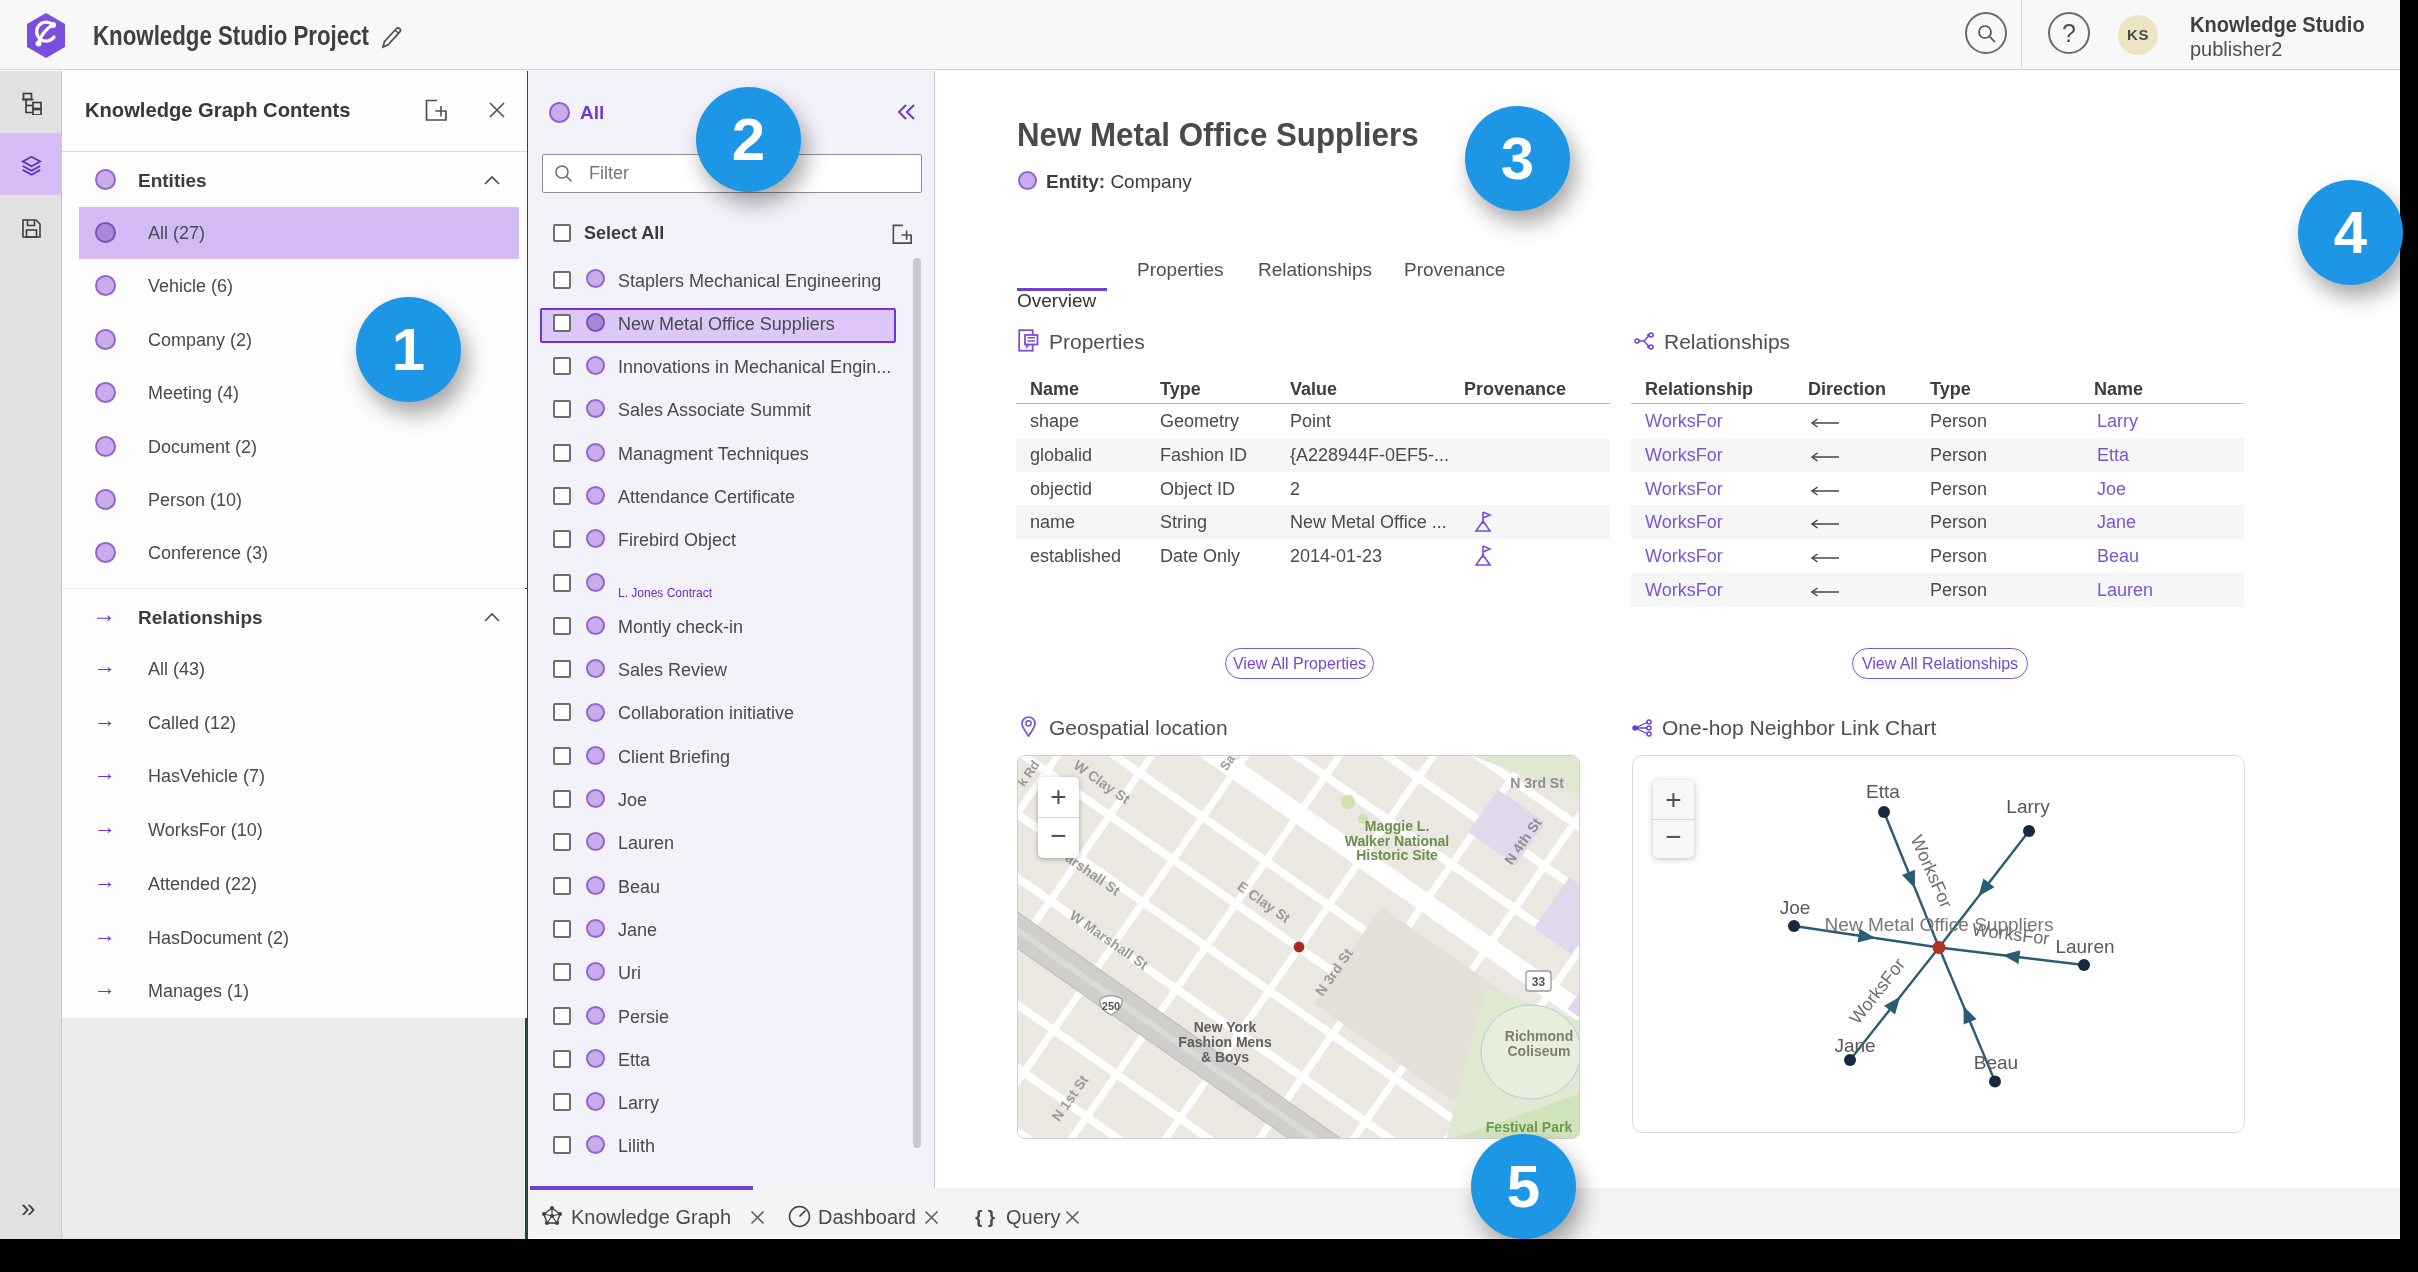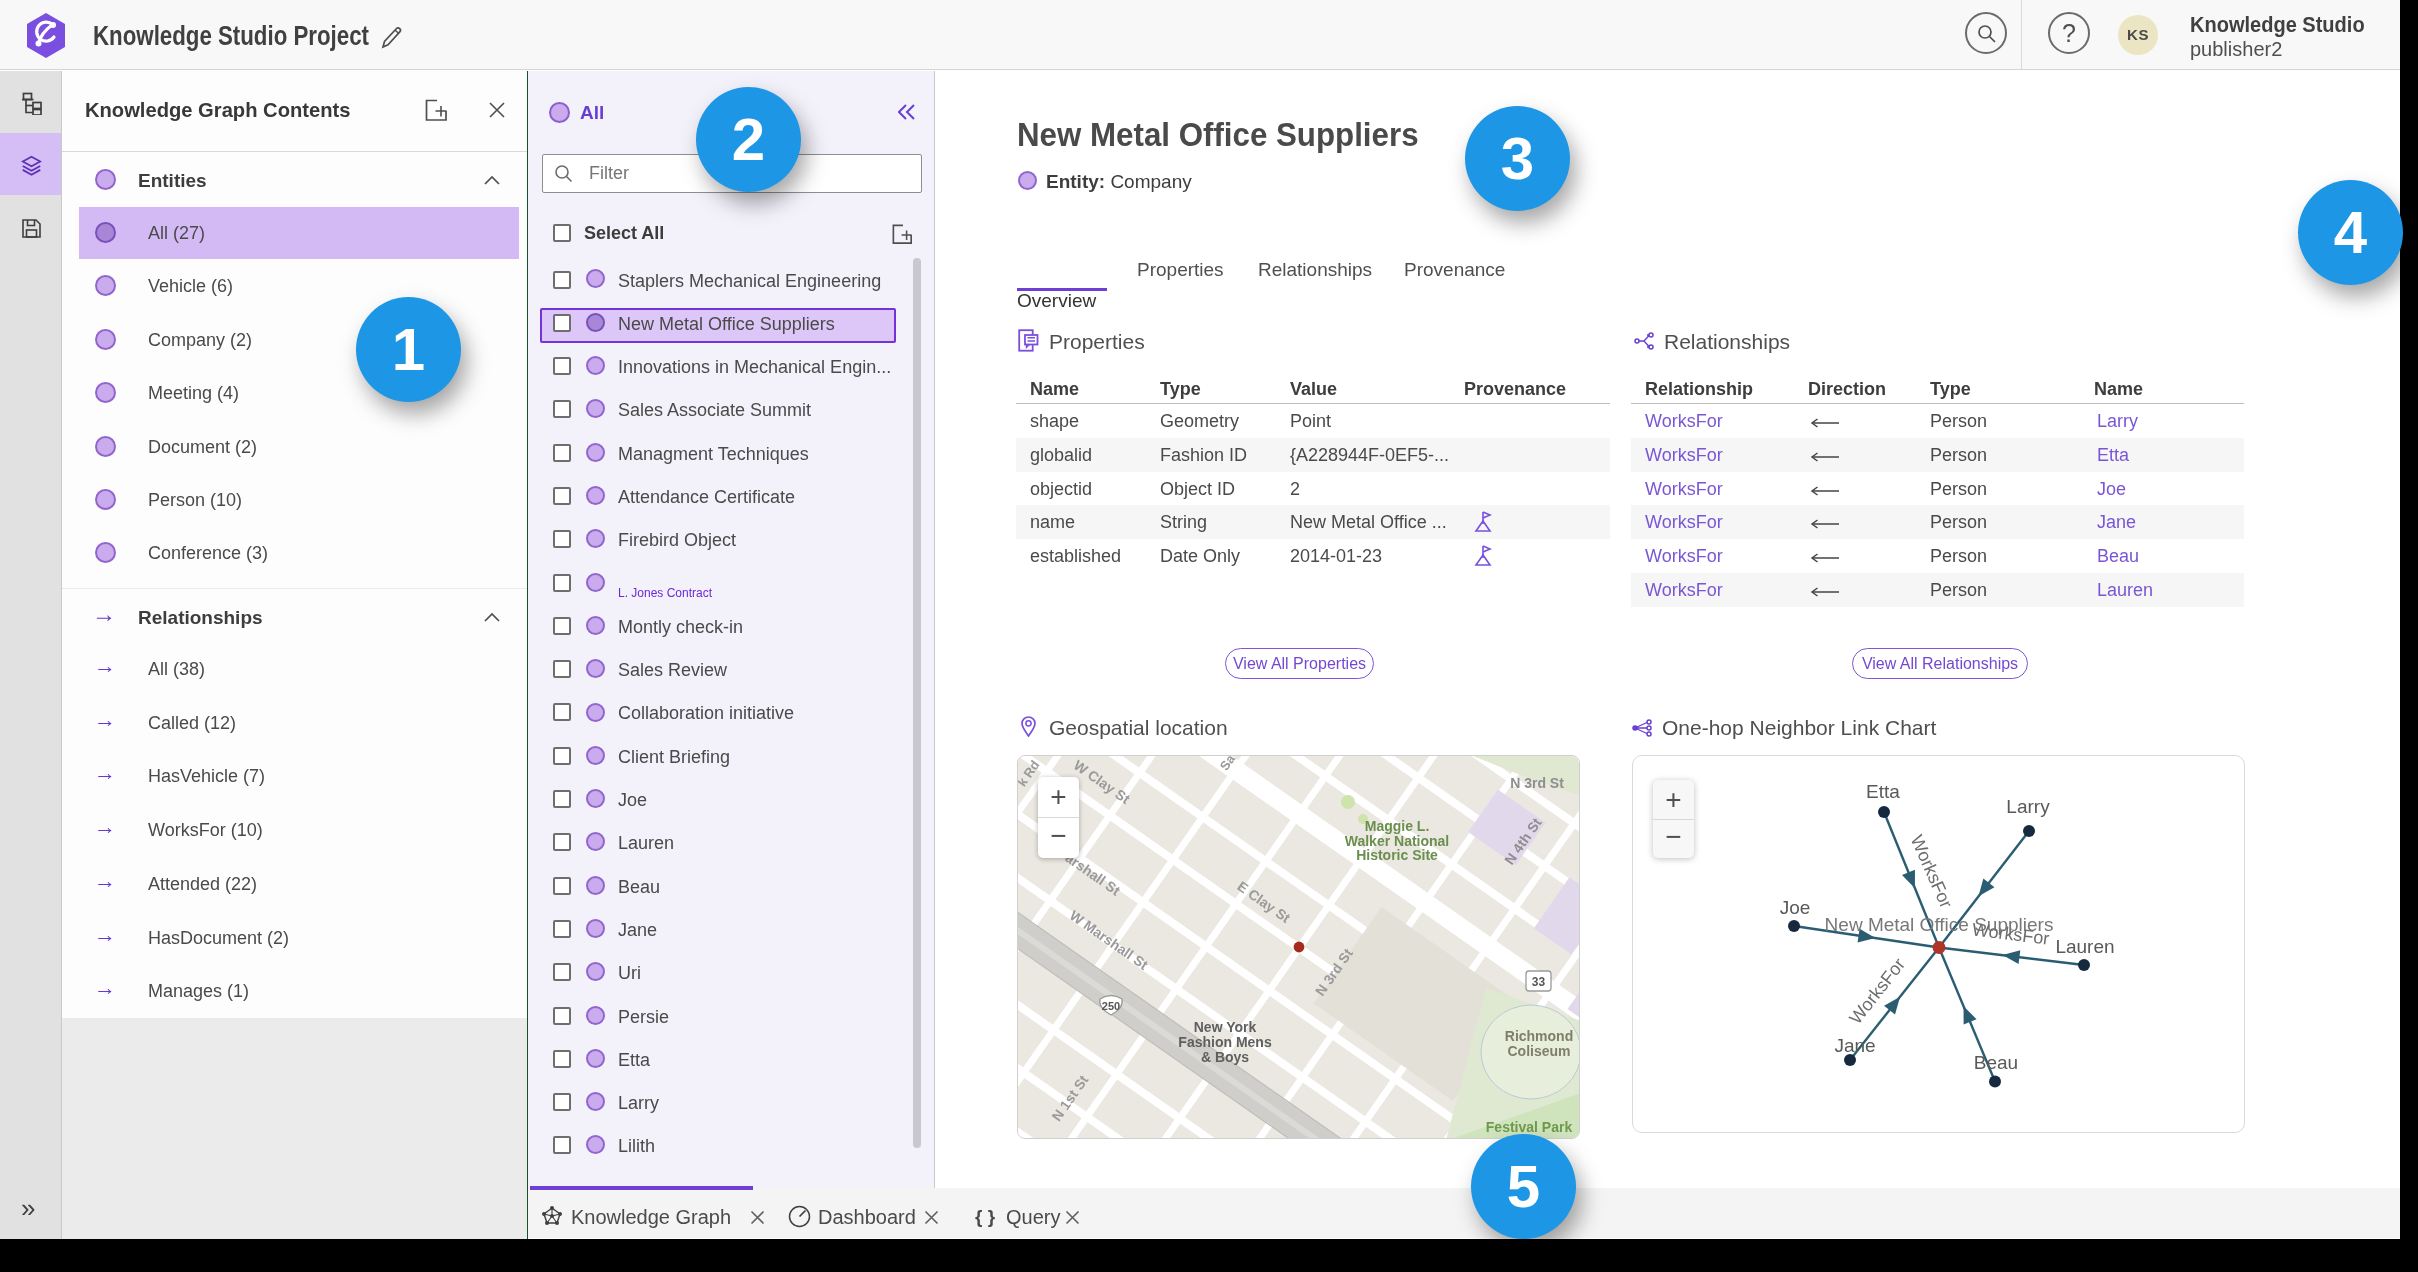--- a/index.html
+++ b/index.html
@@ -6,21 +6,21 @@
   html,body { width:2418px; height:1272px; background:#000; overflow:hidden; }
   body, div, span { font-family:"Liberation Sans", sans-serif; }
   #app { position:absolute; left:0; top:0; width:2400px; height:1239px; background:#fff; overflow:hidden; }
   .abs { position:absolute; }
   #hdr { position:absolute; left:0; top:0; width:2400px; height:70px; background:#f8f8f8; border-bottom:1px solid #d4d4d4; }
   #title { position:absolute; left:93px; top:21px; font-size:27px; font-weight:700; color:#404040; }
   .hcirc { position:absolute; width:42px; height:42px; border:2px solid #6b6b6b; border-radius:50%; top:12px; }
   #avatar { position:absolute; left:2118px; top:15px; width:40px; height:40px; border-radius:50%; background:#ece5c3; color:#4a4a4a; font-size:15px; font-weight:700; text-align:center; line-height:40px; letter-spacing:0.5px; }
   #rail { position:absolute; left:0; top:71px; width:62px; height:1168px; background:#e2e1e1; border-right:1px solid #c9c9c9; }
   #railhl { position:absolute; left:0; top:62px; width:61px; height:62px; background:#d5bdf6; }
-  #p1 { position:absolute; left:62px; top:71px; width:466px; height:1168px; background:#ebebeb; border-right:1px solid #14532d; }
+  #p1 { position:absolute; left:62px; top:71px; width:466px; height:1168px; background:#ebebeb; border-right:3px solid #14532d; }
   .p1block { position:absolute; left:0; background:#fdfdfd; width:465px; }
   .circ1 { position:absolute; width:21px; height:21px; border-radius:50%; background:#c9abee; border:2px solid #9166cc; }
   .rowtxt { position:absolute; font-size:18px; color:#4a4a4a; white-space:nowrap; }
   #p2 { position:absolute; left:528px; top:71px; width:407px; height:1117px; background:#f3f1fa; border-right:1px solid #c9c9c9; }
   .cb { position:absolute; width:18px; height:18px; border:2px solid #6e6e6e; border-radius:2px; background:#fff; }
   #main { position:absolute; left:935px; top:71px; width:1465px; height:1117px; background:#fff; }
   .stripe { position:absolute; background:#f6f6f6; height:34px; }
   .td { position:absolute; font-size:18px; color:#4a4a4a; white-space:nowrap; }
   .tdp { position:absolute; font-size:18px; color:#7b56d4; white-space:nowrap; }
   .th { position:absolute; font-size:18px; font-weight:700; color:#3d3d3d; white-space:nowrap; }
@@ -125,21 +125,21 @@
     <div class="circ1" style="left:33px;top:418px;"></div>
     <div class="rowtxt" style="left:86px;top:419px;">Person (10)</div>
     <div class="circ1" style="left:33px;top:471px;"></div>
     <div class="rowtxt" style="left:86px;top:472px;">Conference (3)</div>
     <div class="abs" style="left:30px;top:529px;width:26px;height:26px;color:#6a35d0;font-size:24px;">→</div>
     <div class="abs" style="left:76px;top:536px;font-size:19px;font-weight:700;color:#3d3d3d;">Relationships</div>
     <svg class="abs" style="left:422px;top:541px" width="16" height="10" viewBox="0 0 16 10">
         <path d="M1 9 L8 2 L15 9" fill="none" stroke="#4f4f4f" stroke-width="1.7"></path>
       </svg>
     <div class="abs" style="left:32px;top:582px;color:#6a35d0;font-size:22px;">→</div>
-    <div class="rowtxt" style="left:86px;top:588px;">All (38)</div>
+    <div class="rowtxt" style="left:86px;top:588px;">All (43)</div>
     <div class="abs" style="left:32px;top:636px;color:#6a35d0;font-size:22px;">→</div>
     <div class="rowtxt" style="left:86px;top:642px;">Called (12)</div>
     <div class="abs" style="left:32px;top:689px;color:#6a35d0;font-size:22px;">→</div>
     <div class="rowtxt" style="left:86px;top:695px;">HasVehicle (7)</div>
     <div class="abs" style="left:32px;top:743px;color:#6a35d0;font-size:22px;">→</div>
     <div class="rowtxt" style="left:86px;top:749px;">WorksFor (10)</div>
     <div class="abs" style="left:32px;top:797px;color:#6a35d0;font-size:22px;">→</div>
     <div class="rowtxt" style="left:86px;top:803px;">Attended (22)</div>
     <div class="abs" style="left:32px;top:851px;color:#6a35d0;font-size:22px;">→</div>
     <div class="rowtxt" style="left:86px;top:857px;">HasDocument (2)</div>

